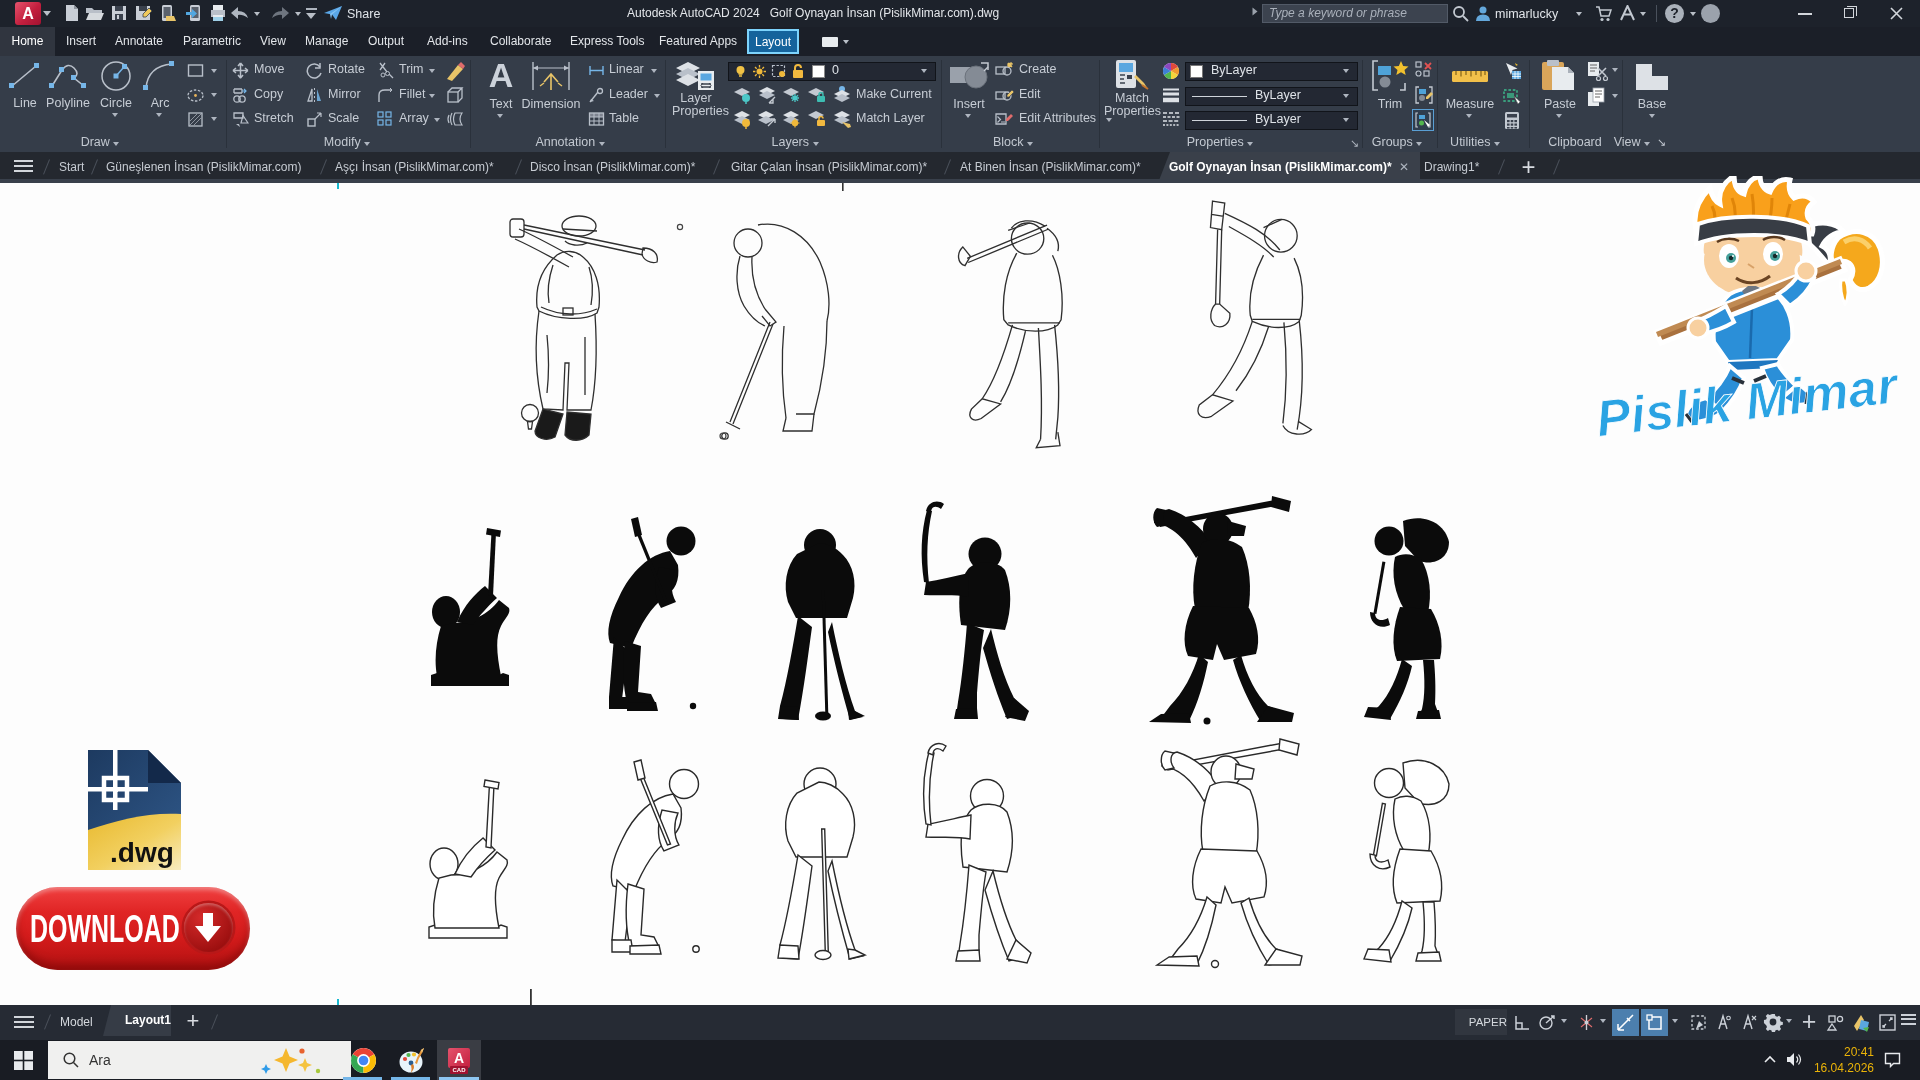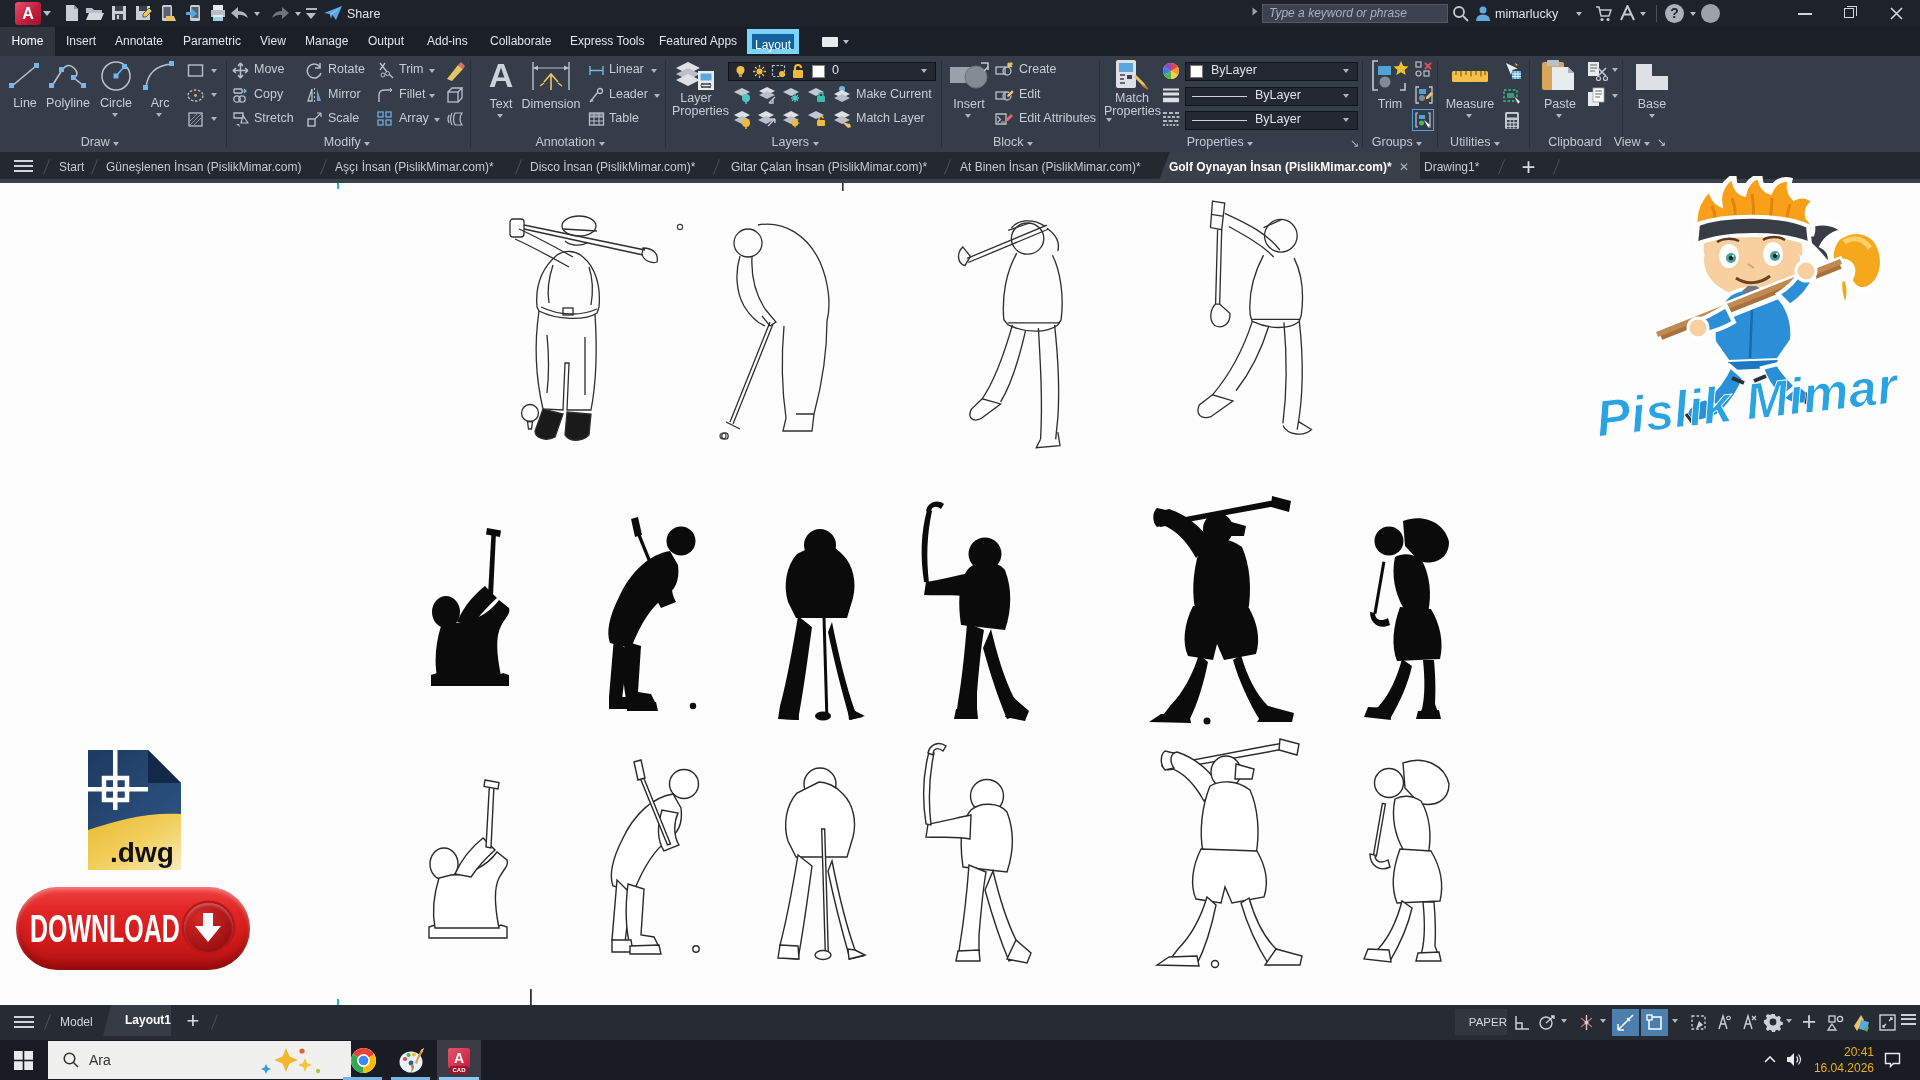--- a/index.html
+++ b/index.html
@@ -24,21 +24,21 @@
   background:#3c434f; border:1px solid #525a67; color:#aab1bb;
   font-style:italic; font-size:12px; line-height:17px; padding-left:6px; }
 
 
 #menubar { position:absolute; left:0; top:27px; width:1920px; height:29px;
   background:#1b1f28; color:#e3e6ea; font-size:12px;padding-left:34px; }
 .mtab { position:absolute; top:0; height:29px; line-height:29px; }
 #hometab { position:absolute; left:0; top:0; width:55px; height:29px;
   background:#30353f; text-align:center; line-height:29px; color:#fff; }
 #layouttab { position:absolute; left:747px; top:2px; width:52px; height:25px;
-  background:#15639c; border:5px solid #7dd3fc; text-align:center;
+  background:#15639c; border:2px solid #7dd3fc; text-align:center;
   line-height:23px; color:#fff; }
 
 
 #ribbon { position:absolute; left:0; top:56px; width:1920px; height:96px;
   background:#353d49; color:#c7cdd5; font-size:12.5px; }
 .rdiv { position:absolute; top:4px; width:1px; height:88px; background:#2a313b; }
 .rlabel { position:absolute; top:78px; height:16px; width:100%; text-align:center;
   font-size:12.5px; color:#c3c9d1; white-space:nowrap; }
 .smalltxt { position:absolute; font-size:12.5px; color:#c7cdd5; white-space:nowrap; }
 .dcaret { display:inline-block; width:0; height:0; border-left:3.5px solid transparent;
@@ -116,20 +116,21 @@
         <path d="M21 10 L14 4 L14 8 Q6 8 4 15 Q10 11 14 12 L14 16 Z" fill="#6e757f"></path>
       </svg>
     <span class="caret" style="position:absolute;left:295px;top:12px;border-left-width:3.5px;border-right-width:3.5px;border-top-width:4.5px;"></span>
     <div style="position:absolute;left:306px;top:8px;width:11px;height:2px;background:#aeb5bf"></div>
     <span class="caret" style="position:absolute;left:306px;top:13px;border-left-width:5.5px;border-right-width:5.5px;border-top-width:6px;"></span>
     <svg class="ticon" style="left:322px;width:22px" viewBox="0 0 22 20">
         <path d="M2 10 L20 3 L14 17 L10 11.5 Z" fill="#5aa7e8"></path>
         <path d="M20 3 L10 11.5 L9 16 L8 11 Z" fill="#87c3f2"></path>
       </svg>
     <div class="tb-item" style="left:347px;font-size:12.5px;color:#dfe3e8;">Share</div>
+    <div id="titletext">Autodesk AutoCAD 2024&nbsp;&nbsp;&nbsp;Golf Oynayan İnsan (PislikMimar.com).dwg</div>
     <span class="caret" style="position:absolute;left:1251px;top:9px;transform:rotate(-90deg);border-top-color:#9aa1ab;"></span>
     <div id="searchbox">Type a keyword or phrase</div>
     <svg class="ticon" style="left:1452px;top:5px;width:17px;height:17px" viewBox="0 0 17 17">
         <circle cx="7" cy="7" r="5" fill="none" stroke="#c2c8d0" stroke-width="1.8"></circle>
         <path d="M11 11 L16 16" stroke="#c2c8d0" stroke-width="1.8"></path>
       </svg>
     <svg class="ticon" style="left:1475px;top:5px;width:16px;height:17px" viewBox="0 0 16 17">
         <circle cx="8" cy="5" r="3.5" fill="#64a8dc"></circle>
         <path d="M1 16 Q1 9.5 8 9.5 Q15 9.5 15 16 Z" fill="#64a8dc"></path>
       </svg>

